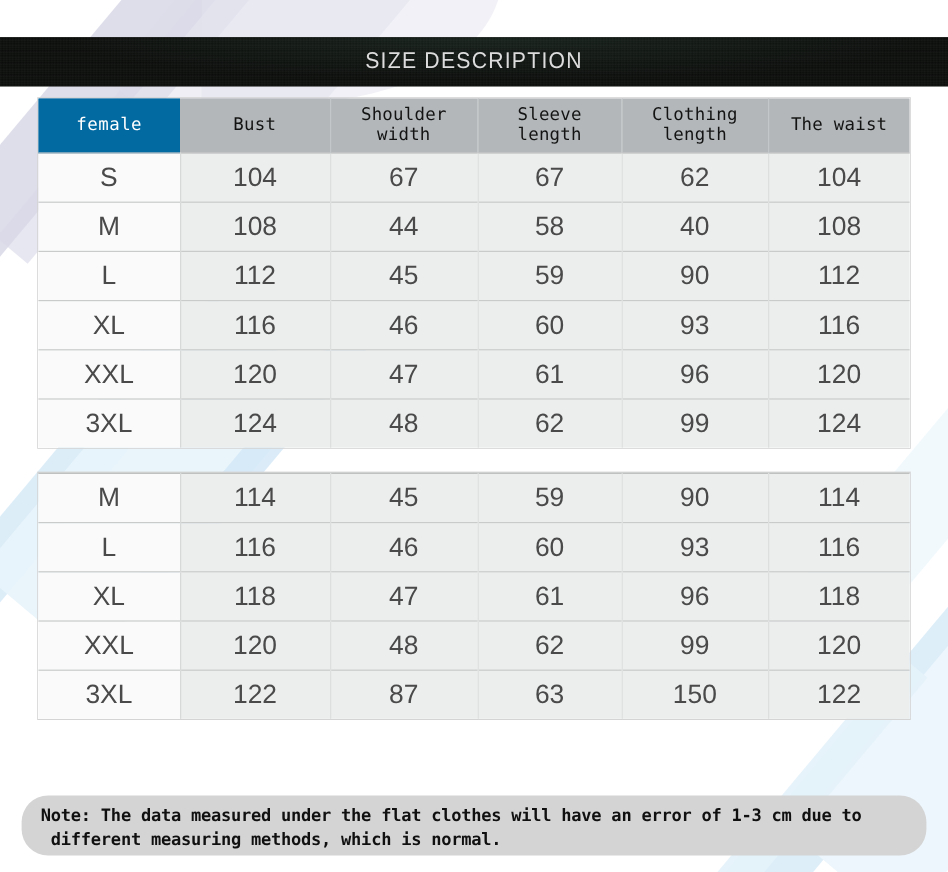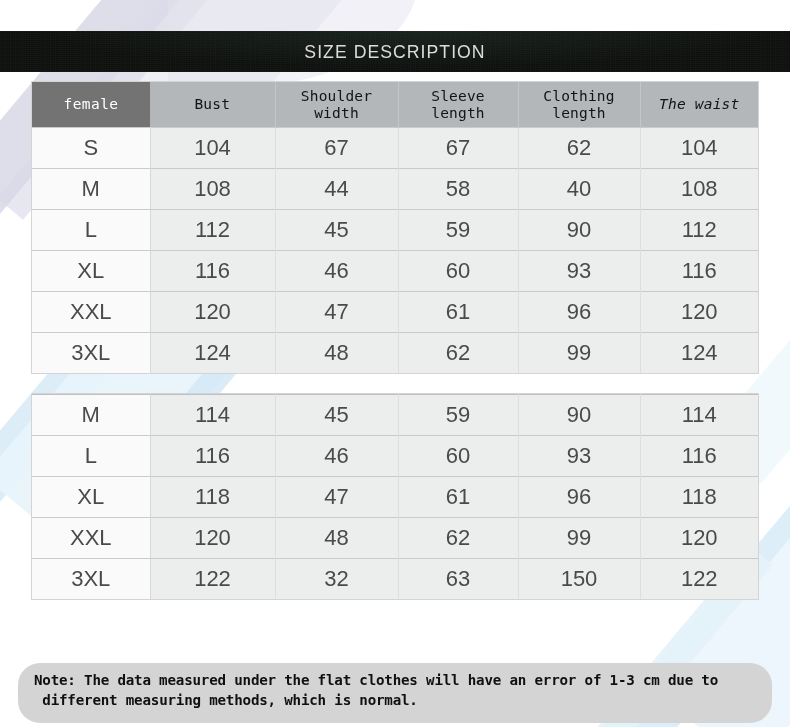--- a/index.html
+++ b/index.html
@@ -178,23 +178,23 @@
     color: #131313;
     font-family: "DejaVu Sans Mono", monospace;
     font-size: 14.5px;
     font-weight: normal;
     line-height: 17px;
     text-align: center;
     letter-spacing: .2px;
     border-right: 1px solid #c4c7c9;
     padding: 0;
   }
-  .size-table th:last-child { border-right: none; font-style: italic; }
+  .size-table th:last-child { border-right: none; }
   .size-table th.corner {
-    background: #737373;
+    background: #0369a1;
     color: #ffffff;
     letter-spacing: .4px;
     border-right: none;
   }
 
   .size-table td {
     height: 40px;
     background: #eceded;
     color: #4a4a4a;
     font-family: "Liberation Sans", sans-serif;
@@ -212,21 +212,21 @@
     border-right: 1px solid #d7d8d8;
   }
   .size-table tr:first-child td { border-top: 1px solid #bfc1c1; }
 
   
   #note-box {
     position: absolute;
     left: 18px;
     top: 663px;
     width: 754px;
-    height: 60px;
+    height: 50px;
     background: #d4d4d4;
     border-radius: 22px;
     z-index: 4;
     box-sizing: border-box;
     padding: 7px 16px 0 16px;
   }
   #note-text {
     font-family: "DejaVu Sans Mono", monospace;
     font-size: 14.2px;
     font-weight: bold;
@@ -364,21 +364,21 @@
       <td class="size-cell">XXL</td>
       <td>120</td>
       <td>48</td>
       <td>62</td>
       <td>99</td>
       <td>120</td>
     </tr>
     <tr>
       <td class="size-cell">3XL</td>
       <td>122</td>
-      <td>32</td>
+      <td>87</td>
       <td>63</td>
       <td>150</td>
       <td>122</td>
     </tr>
   </tbody>
 </table>
 
 <div id="note-box">
   <div id="note-text">Note: The data measured under the flat clothes will have an error of 1-3 cm due to
  different measuring methods, which is normal.</div>

